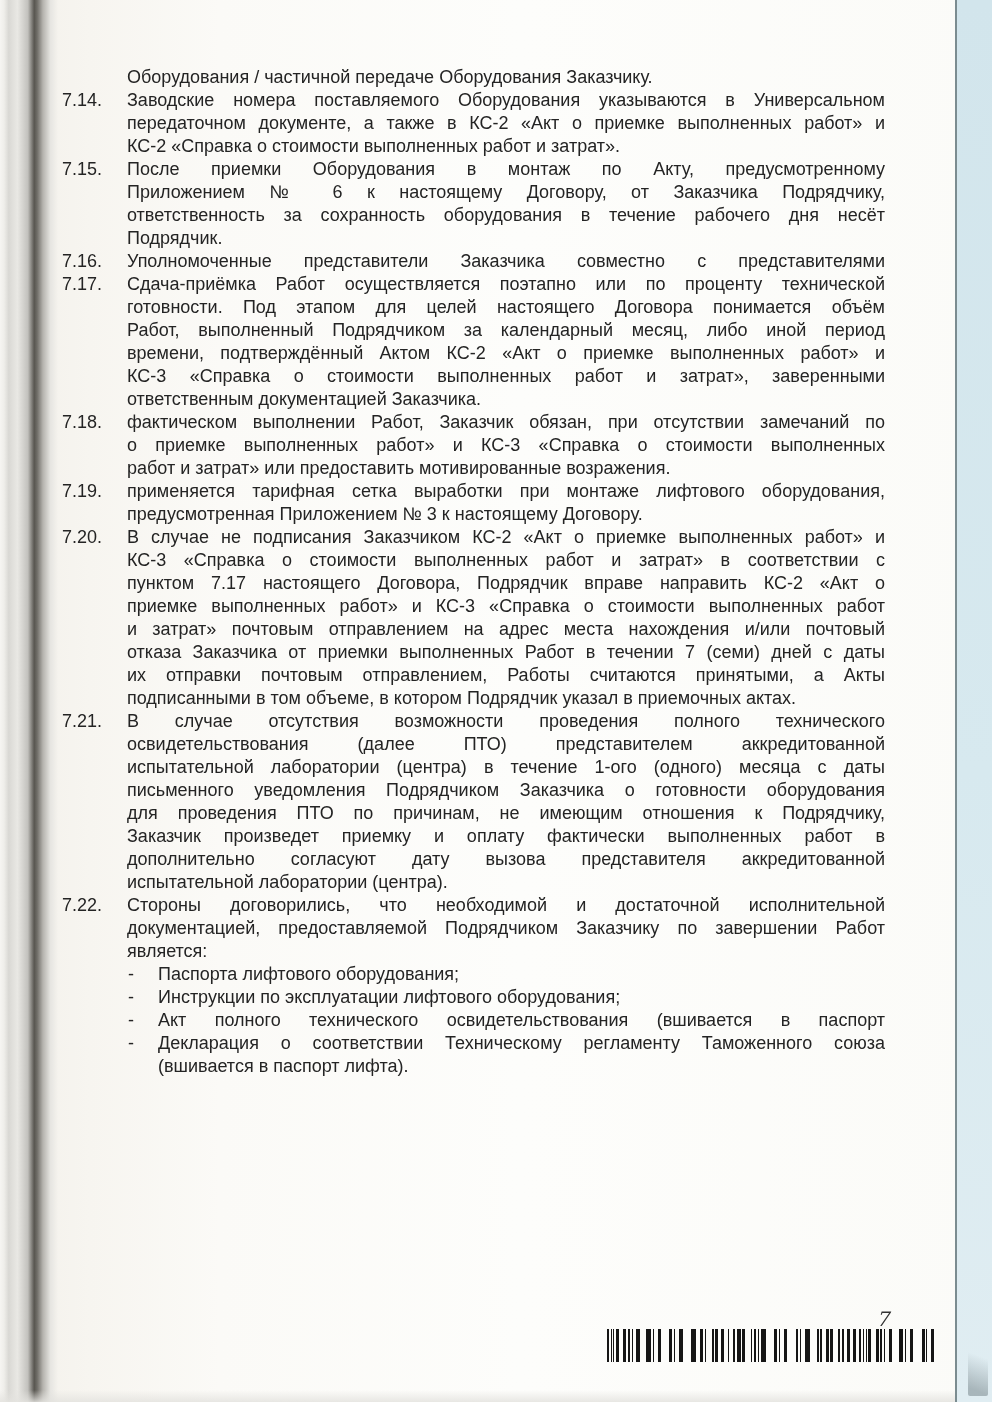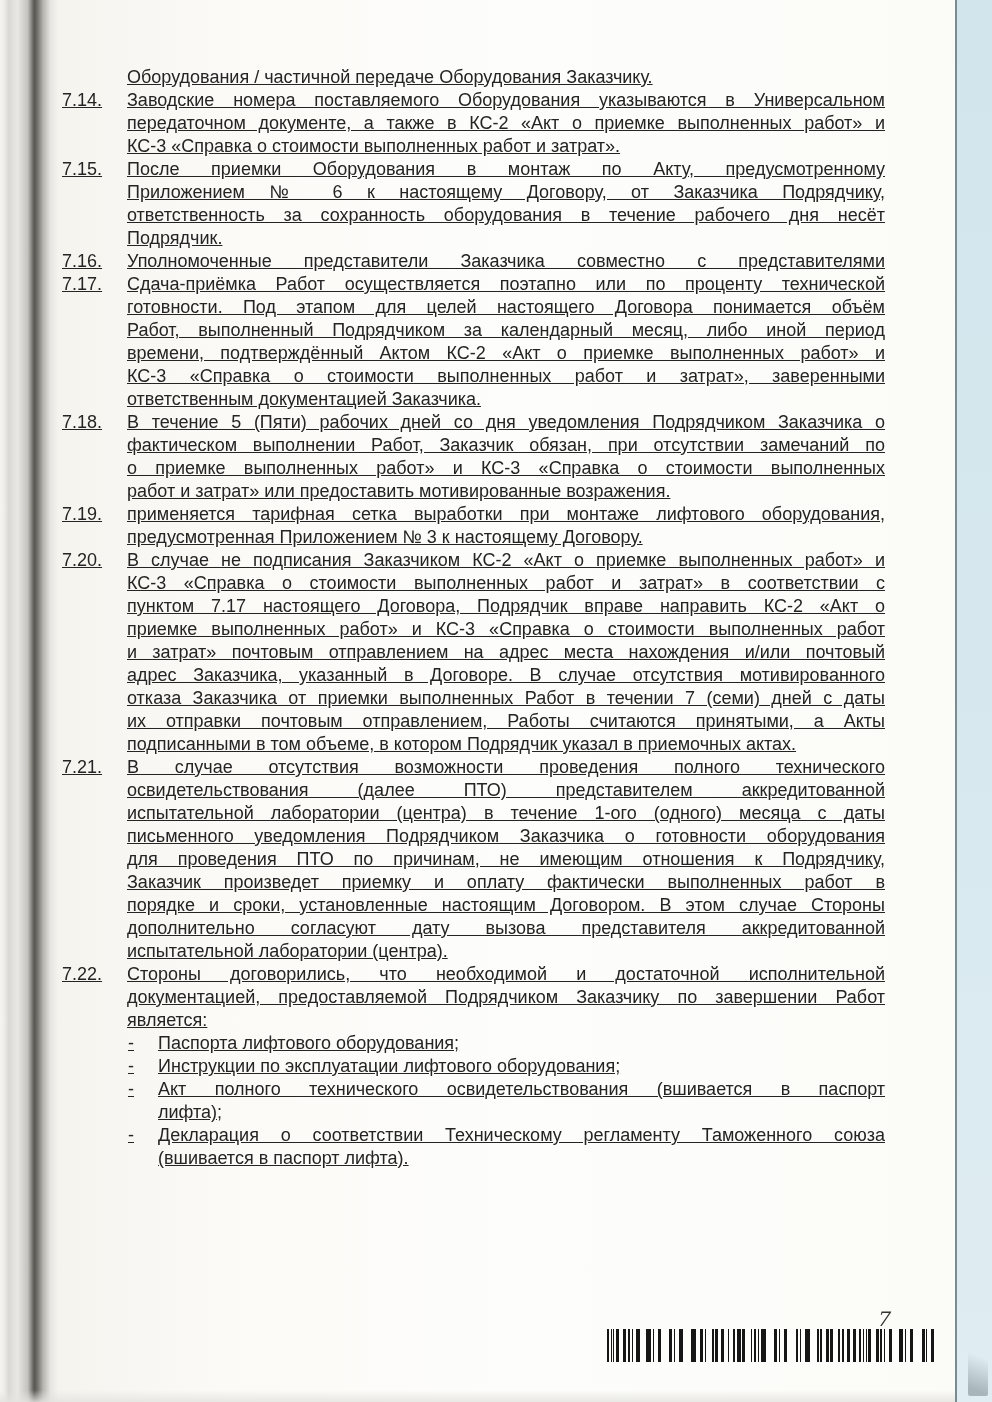--- a/index.html
+++ b/index.html
@@ -38,21 +38,21 @@
   .corner-mark{
     position:absolute;right:4px;bottom:6px;width:20px;height:48px;
     background:linear-gradient(200deg,rgba(100,115,120,0) 20%,rgba(100,115,120,.45) 85%);
     border-radius:2px;
   }
   
   .content{
     position:absolute;left:62px;top:66px;width:823px;
     font-size:18px;line-height:23px;
   }
-  .clause{display:flex;align-items:flex-start;text-decoration:underline;}
+  .clause{display:flex;align-items:flex-start;}
   .num{width:65px;flex:0 0 65px;}
   .lines{flex:1;min-width:0;}
   .line{
     height:23px;
     text-align:justify;text-align-last:justify;
   }
   .line.last{text-align-last:left;}
   .li{display:flex;}
   .dash{width:30px;flex:0 0 30px;padding-left:1px;}
   .li-lines{flex:1;min-width:0;}
@@ -84,21 +84,21 @@
         <div class="num"></div>
         <div class="lines">
           <div class="line last">Оборудования / частичной передаче Оборудования Заказчику.</div>
         </div>
       </div>
       <div class="clause">
         <div class="num">7.14.</div>
         <div class="lines">
           <div class="line">Заводские номера поставляемого Оборудования указываются в Универсальном</div>
           <div class="line">передаточном документе, а также в КС-2 «Акт о приемке выполненных работ» и</div>
-          <div class="line last">КС-3 «Справка о стоимости выполненных работ и затрат».</div>
+          <div class="line last">КС-2 «Справка о стоимости выполненных работ и затрат».</div>
         </div>
       </div>
       <div class="clause">
         <div class="num">7.15.</div>
         <div class="lines">
           <div class="line">После приемки Оборудования в монтаж по Акту, предусмотренному</div>
           <div class="line">Приложением № 6 к настоящему Договору, от Заказчика Подрядчику,</div>
           <div class="line">ответственность за сохранность оборудования в течение рабочего дня несёт</div>
           <div class="line last">Подрядчик.</div>
         </div>
@@ -116,57 +116,54 @@
           <div class="line">готовности. Под этапом для целей настоящего Договора понимается объём</div>
           <div class="line">Работ, выполненный Подрядчиком за календарный месяц, либо иной период</div>
           <div class="line">времени, подтверждённый Актом КС-2 «Акт о приемке выполненных работ» и</div>
           <div class="line">КС-3 «Справка о стоимости выполненных работ и затрат», заверенными</div>
           <div class="line last">ответственным документацией Заказчика.</div>
         </div>
       </div>
       <div class="clause">
         <div class="num">7.18.</div>
         <div class="lines">
-          <div class="line">В течение 5 (Пяти) рабочих дней со дня уведомления Подрядчиком Заказчика о</div>
           <div class="line">фактическом выполнении Работ, Заказчик обязан, при отсутствии замечаний по</div>
           <div class="line">о приемке выполненных работ» и КС-3 «Справка о стоимости выполненных</div>
           <div class="line last">работ и затрат» или предоставить мотивированные возражения.</div>
         </div>
       </div>
       <div class="clause">
         <div class="num">7.19.</div>
         <div class="lines">
           <div class="line">применяется тарифная сетка выработки при монтаже лифтового оборудования,</div>
           <div class="line last">предусмотренная Приложением № 3 к настоящему Договору.</div>
         </div>
       </div>
       <div class="clause">
         <div class="num">7.20.</div>
         <div class="lines">
           <div class="line">В случае не подписания Заказчиком КС-2 «Акт о приемке выполненных работ» и</div>
           <div class="line">КС-3 «Справка о стоимости выполненных работ и затрат» в соответствии с</div>
           <div class="line">пунктом 7.17 настоящего Договора, Подрядчик вправе направить КС-2 «Акт о</div>
           <div class="line">приемке выполненных работ» и КС-3 «Справка о стоимости выполненных работ</div>
           <div class="line">и затрат» почтовым отправлением на адрес места нахождения и/или почтовый</div>
-          <div class="line">адрес Заказчика, указанный в Договоре. В случае отсутствия мотивированного</div>
           <div class="line">отказа Заказчика от приемки выполненных Работ в течении 7 (семи) дней с даты</div>
           <div class="line">их отправки почтовым отправлением, Работы считаются принятыми, а Акты</div>
           <div class="line last">подписанными в том объеме, в котором Подрядчик указал в приемочных актах.</div>
         </div>
       </div>
       <div class="clause">
         <div class="num">7.21.</div>
         <div class="lines">
           <div class="line">В случае отсутствия возможности проведения полного технического</div>
           <div class="line">освидетельствования (далее ПТО) представителем аккредитованной</div>
           <div class="line">испытательной лаборатории (центра) в течение 1-ого (одного) месяца с даты</div>
           <div class="line">письменного уведомления Подрядчиком Заказчика о готовности оборудования</div>
           <div class="line">для проведения ПТО по причинам, не имеющим отношения к Подрядчику,</div>
           <div class="line">Заказчик произведет приемку и оплату фактически выполненных работ в</div>
-          <div class="line">порядке и сроки, установленные настоящим Договором. В этом случае Стороны</div>
           <div class="line">дополнительно согласуют дату вызова представителя аккредитованной</div>
           <div class="line last">испытательной лаборатории (центра).</div>
         </div>
       </div>
       <div class="clause">
         <div class="num">7.22.</div>
         <div class="lines">
           <div class="line">Стороны договорились, что необходимой и достаточной исполнительной</div>
           <div class="line">документацией, предоставляемой Подрядчиком Заказчику по завершении Работ</div>
           <div class="line last">является:</div>
@@ -179,21 +176,20 @@
           <div class="li">
             <span class="dash">-</span>
             <div class="li-lines">
               <div class="line last">Инструкции по эксплуатации лифтового оборудования;</div>
             </div>
           </div>
           <div class="li">
             <span class="dash">-</span>
             <div class="li-lines">
               <div class="line">Акт полного технического освидетельствования (вшивается в паспорт</div>
-              <div class="line last">лифта);</div>
             </div>
           </div>
           <div class="li">
             <span class="dash">-</span>
             <div class="li-lines">
               <div class="line">Декларация о соответствии Техническому регламенту Таможенного союза</div>
               <div class="line last">(вшивается в паспорт лифта).</div>
             </div>
           </div>
         </div>

